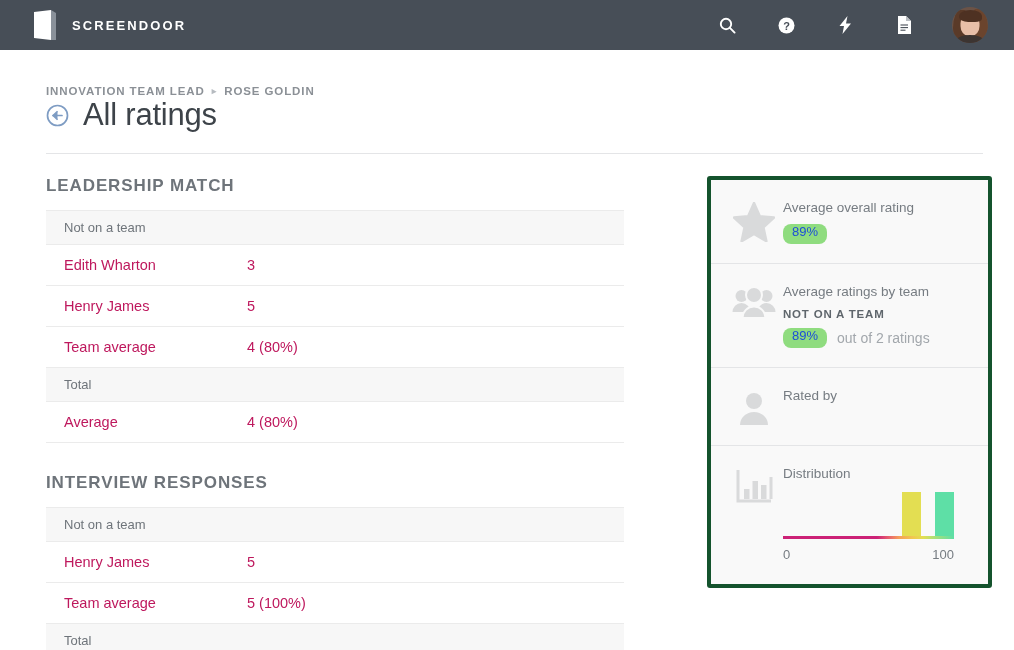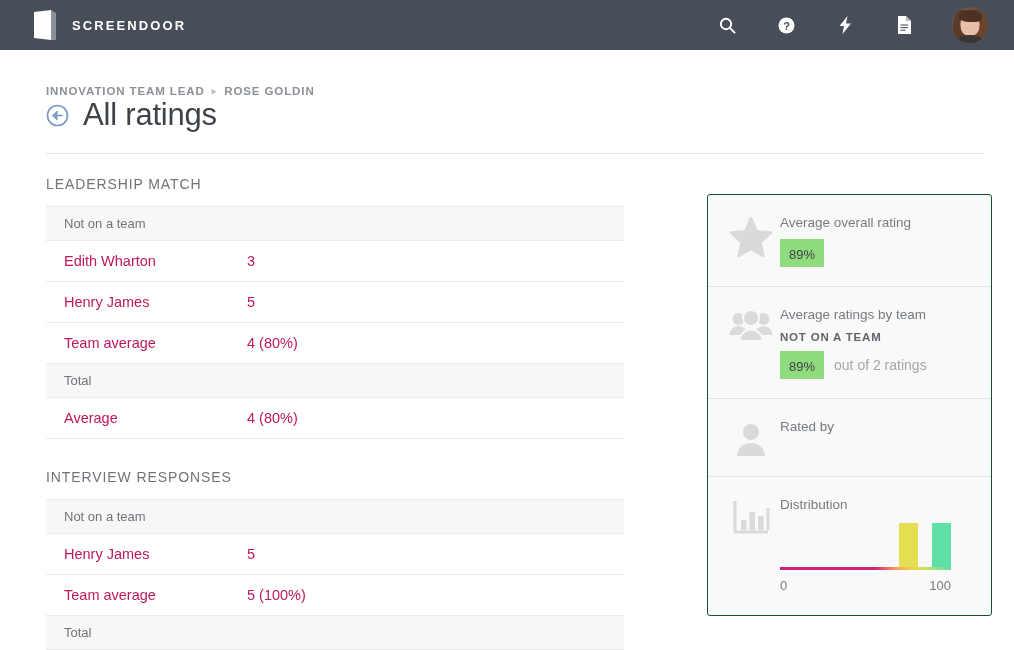--- a/index.html
+++ b/index.html
@@ -144,23 +144,23 @@
   .columns {
     display: flex;
     padding-left: 15px;
     margin-top: 22px;
   }
   .col-main { width: 625px; flex: none; }
   .col-side { width: 285px; margin-left: 36px; flex: none; }
 
   
   .section-label {
-    font-size: 14px;
+    font-size: 17px;
     letter-spacing: 0.9px;
-    font-weight: normal;
+    font-weight: bold;
     color: #6e747a;
     margin-bottom: 14px;
   }
   .rtable { width: 578px; border-collapse: collapse; }
   .rtable tr.group td {
     background: #f7f7f7;
     font-size: 13px;
     color: #6e747a;
     padding: 9px 0 9px 18px;
     border-top: 1px solid #ebebeb;
@@ -172,25 +172,24 @@
     padding: 12px 0 12px 18px;
     border-bottom: 1px solid #ebebeb;
     background: #ffffff;
   }
   .rtable td.val { padding-left: 0; width: 395px; }
   .rtable td.name { width: 183px; }
   .table-gap { height: 30px; }
 
   
   .side-panel {
-    border: 1px solid #14532d;
+    border: 4px solid #14532d;
     border-radius: 3px;
     background: #f9f9f9;
     overflow: hidden;
-    margin-top: 18px;
   }
   .side-row {
     display: flex;
     align-items: flex-start;
     padding: 19px 16px 19px 14px;
     border-bottom: 1px solid #e4e5e7;
   }
   .side-row:last-child { border-bottom: none; }
   .side-icon {
     width: 58px;
@@ -203,24 +202,24 @@
   }
   .side-body { flex: 1; padding-top: 1px; }
   .side-heading {
     font-size: 13.5px;
     color: #767c82;
     margin-bottom: 9px;
   }
   .badge {
     display: inline-block;
     background: #8fdc7f;
-    color: #404040;
+    color: #1d4ed8;
     font-size: 13px;
-    padding: 8px 9px 5px;
-    border-radius: 0;
+    padding: 0 9px 5px;
+    border-radius: 8px;
     vertical-align: middle;
   }
   .team-name {
     font-size: 11.5px;
     font-weight: bold;
     letter-spacing: 0.8px;
     color: #5f666c;
     margin-bottom: 8px;
   }
   .badge-line { display: flex; align-items: center; gap: 10px; }

